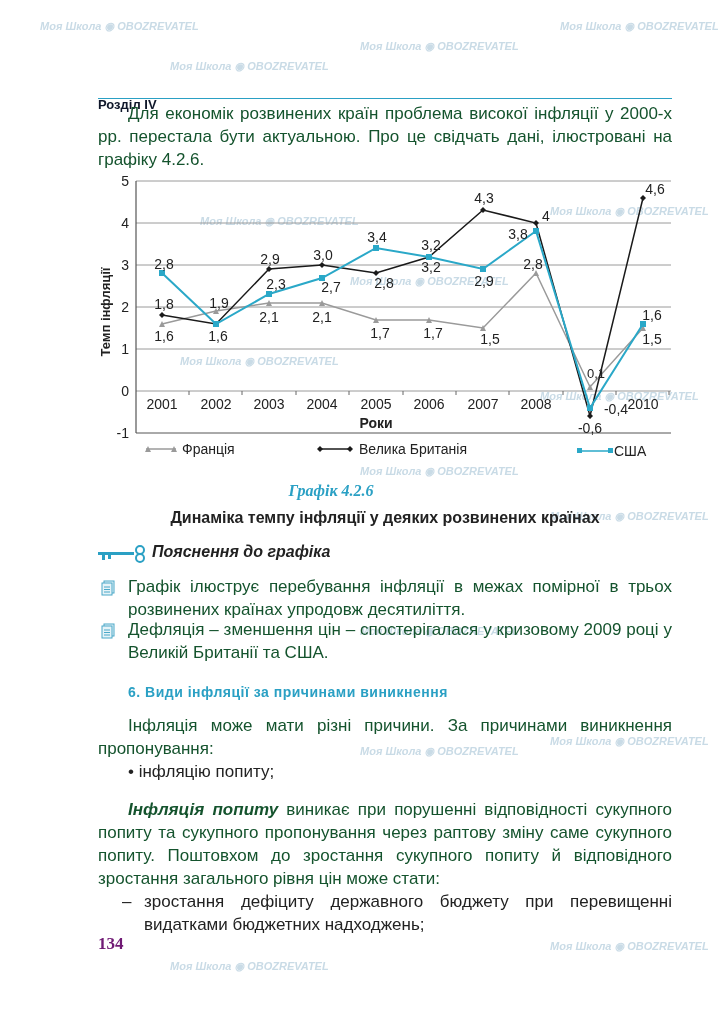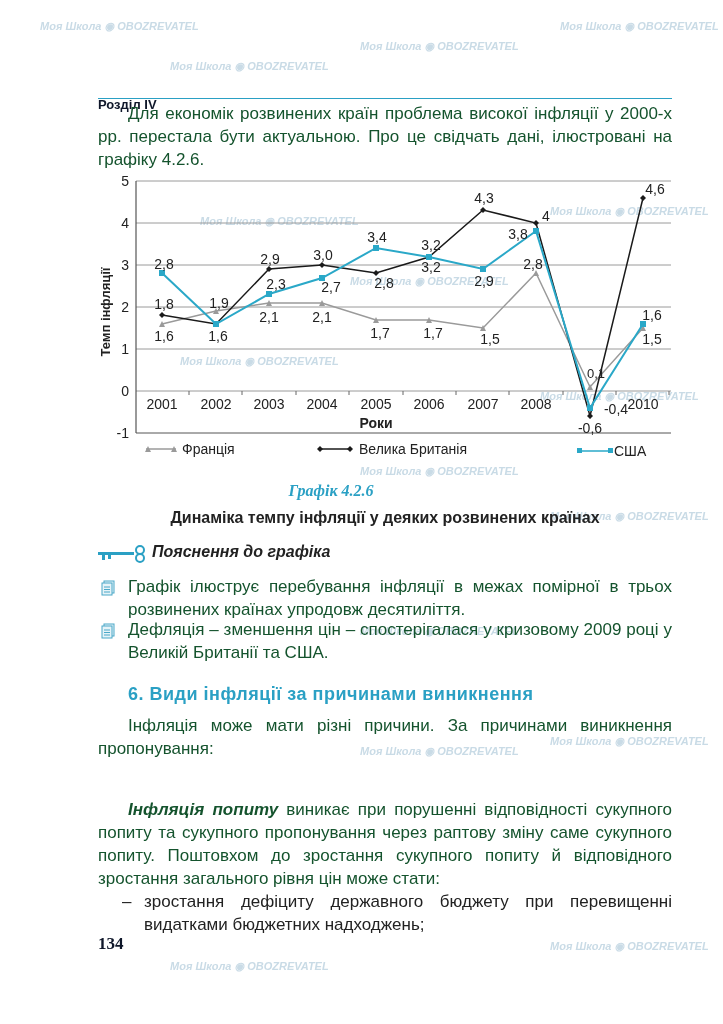--- a/index.html
+++ b/index.html
@@ -28,27 +28,27 @@
   .caption-title {
     position: absolute; left: 98px; width: 574px; top: 509px; text-align: center;
     font-weight: bold; font-size: 16px; color: #222;
   }
   .expl-title {
     position: absolute; left: 152px; top: 543px; font-weight: bold; font-style: italic; font-size: 16px; color: #222;
   }
   .key-icon { position: absolute; left: 98px; top: 545px; }
   .bullet-icon { position: absolute; }
   .section-title {
-    position: absolute; left: 128px; top: 684px; font-size: 18px; font-weight: bold; color: #2aa0c4;
+    position: absolute; left: 128px; top: 684px; font-size: 14px; font-weight: bold; color: #2aa0c4;
     letter-spacing: 0.5px;
   }
   .list { position: absolute; left: 128px; font-size: 17px; line-height: 23px; color: #222; }
   .dash-item { position: absolute; left: 122px; width: 550px; font-size: 17px; line-height: 23px; text-align: justify; }
   .page-num {
-    position: absolute; left: 98px; top: 934px; font-family: "Liberation Serif", serif; font-weight: bold; font-size: 17px; color: #0f172a;
+    position: absolute; left: 98px; top: 934px; font-family: "Liberation Serif", serif; font-weight: bold; font-size: 17px; color: #701a75;
   }
   .wm { position: absolute; font-size: 11px; font-style: italic; font-weight: bold; color: #c9dbe6; white-space: nowrap; pointer-events: none; }
   svg text { font-family: "Liberation Sans", sans-serif; }
 </style>
 </head>
 <body>
 
 <div class="wm" style="left:40px;top:20px;"><span>Моя Школа</span> ◉ <span>OBOZREVATEL</span></div>
 <div class="wm" style="left:560px;top:20px;"><span>Моя Школа</span> ◉ <span>OBOZREVATEL</span></div>
 <div class="wm" style="left:360px;top:40px;"><span>Моя Школа</span> ◉ <span>OBOZREVATEL</span></div>
@@ -244,20 +244,21 @@
   <rect x="2" y="3" width="10" height="12" fill="#e6f3f8" stroke="#4aa8c8" stroke-width="1"></rect>
   <line x1="4" y1="7" x2="10" y2="7" stroke="#4aa8c8"></line>
     <line x1="4" y1="9.5" x2="10" y2="9.5" stroke="#4aa8c8"></line>
     <line x1="4" y1="12" x2="10" y2="12" stroke="#4aa8c8"></line>
 </svg>
 <div class="para" style="left:128px;width:544px;top:618px;">Дефляція – зменшення цін – спостерігалася у кризовому 2009 році у Великій Британії та США.</div>
 
 <div class="section-title">6. Види інфляції за причинами виникнення</div>
 <div class="para indent" style="top:714px;">Інфляція може мати різні причини. За причинами виникнення пропонування:</div>
 <div class="list" style="top:760px;">
+  <div>• <span>інфляцію попиту;</span></div>
 </div>
 <div class="para indent" style="top:798px;"><b><i>Інфляція попиту</i></b><span> виникає при порушенні відповідності сукупного попиту та сукупного пропонування через раптову зміну саме сукупного попиту. Поштовхом до зростання сукупного попиту й відповідного зростання загального рівня цін може стати:</span></div>
 <div class="dash-item" style="top:890px;">
   <span style="position:absolute;left:0;">–</span>
   <div style="margin-left:22px;text-align:justify;">зростання дефіциту державного бюджету при перевищенні видатками бюджетних надходжень;</div>
 </div>
 
 <div class="page-num">134</div>
 
 </body></html>

